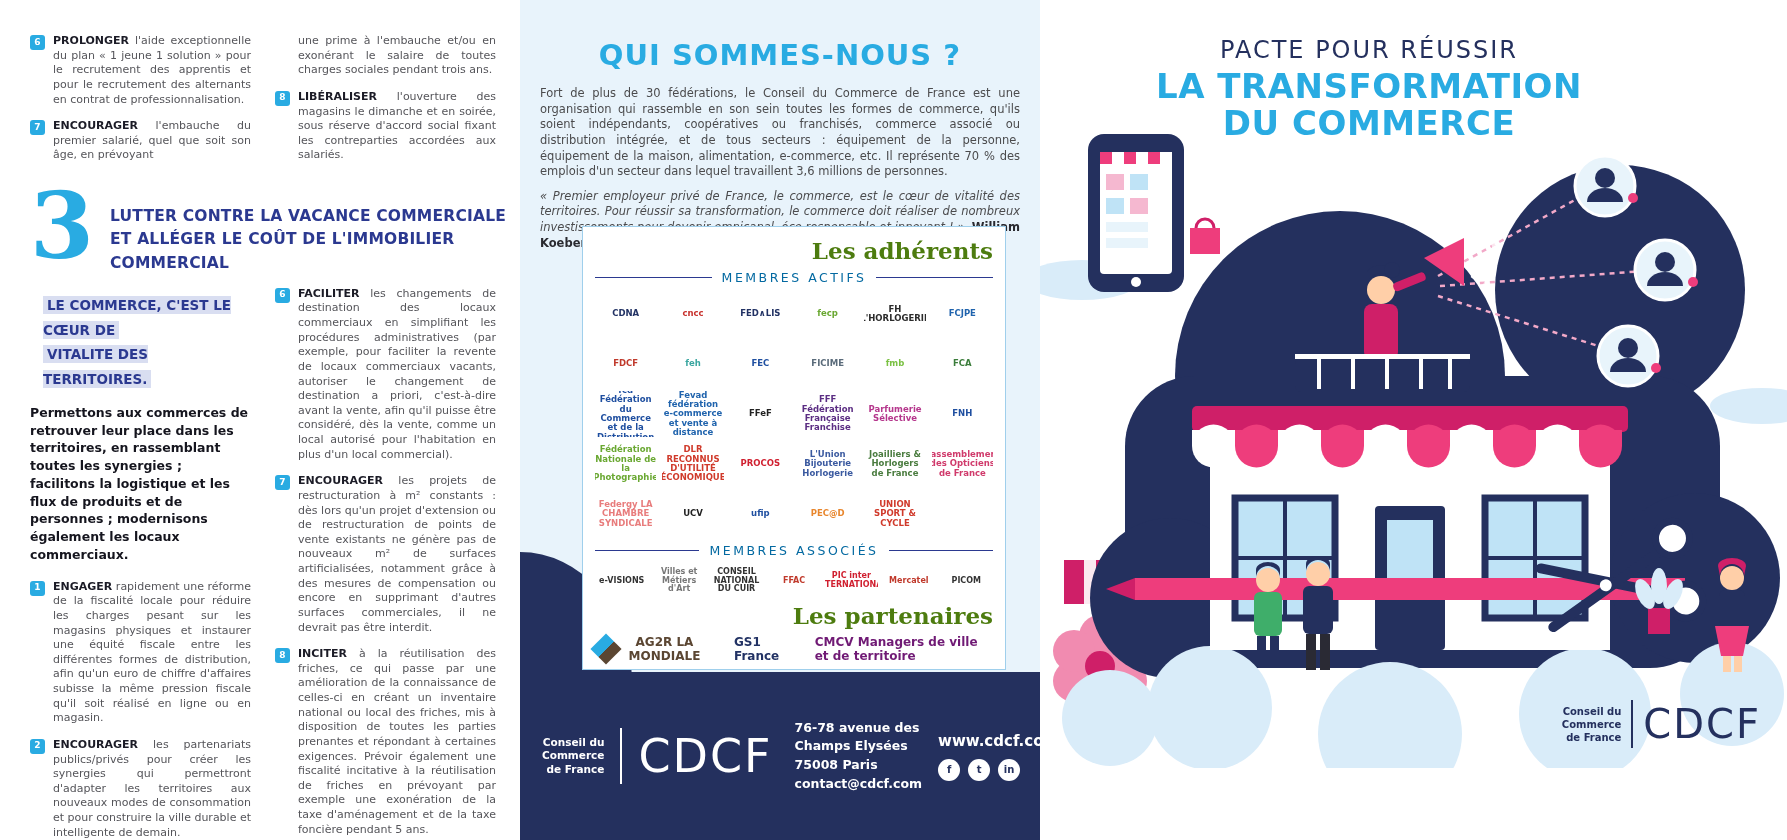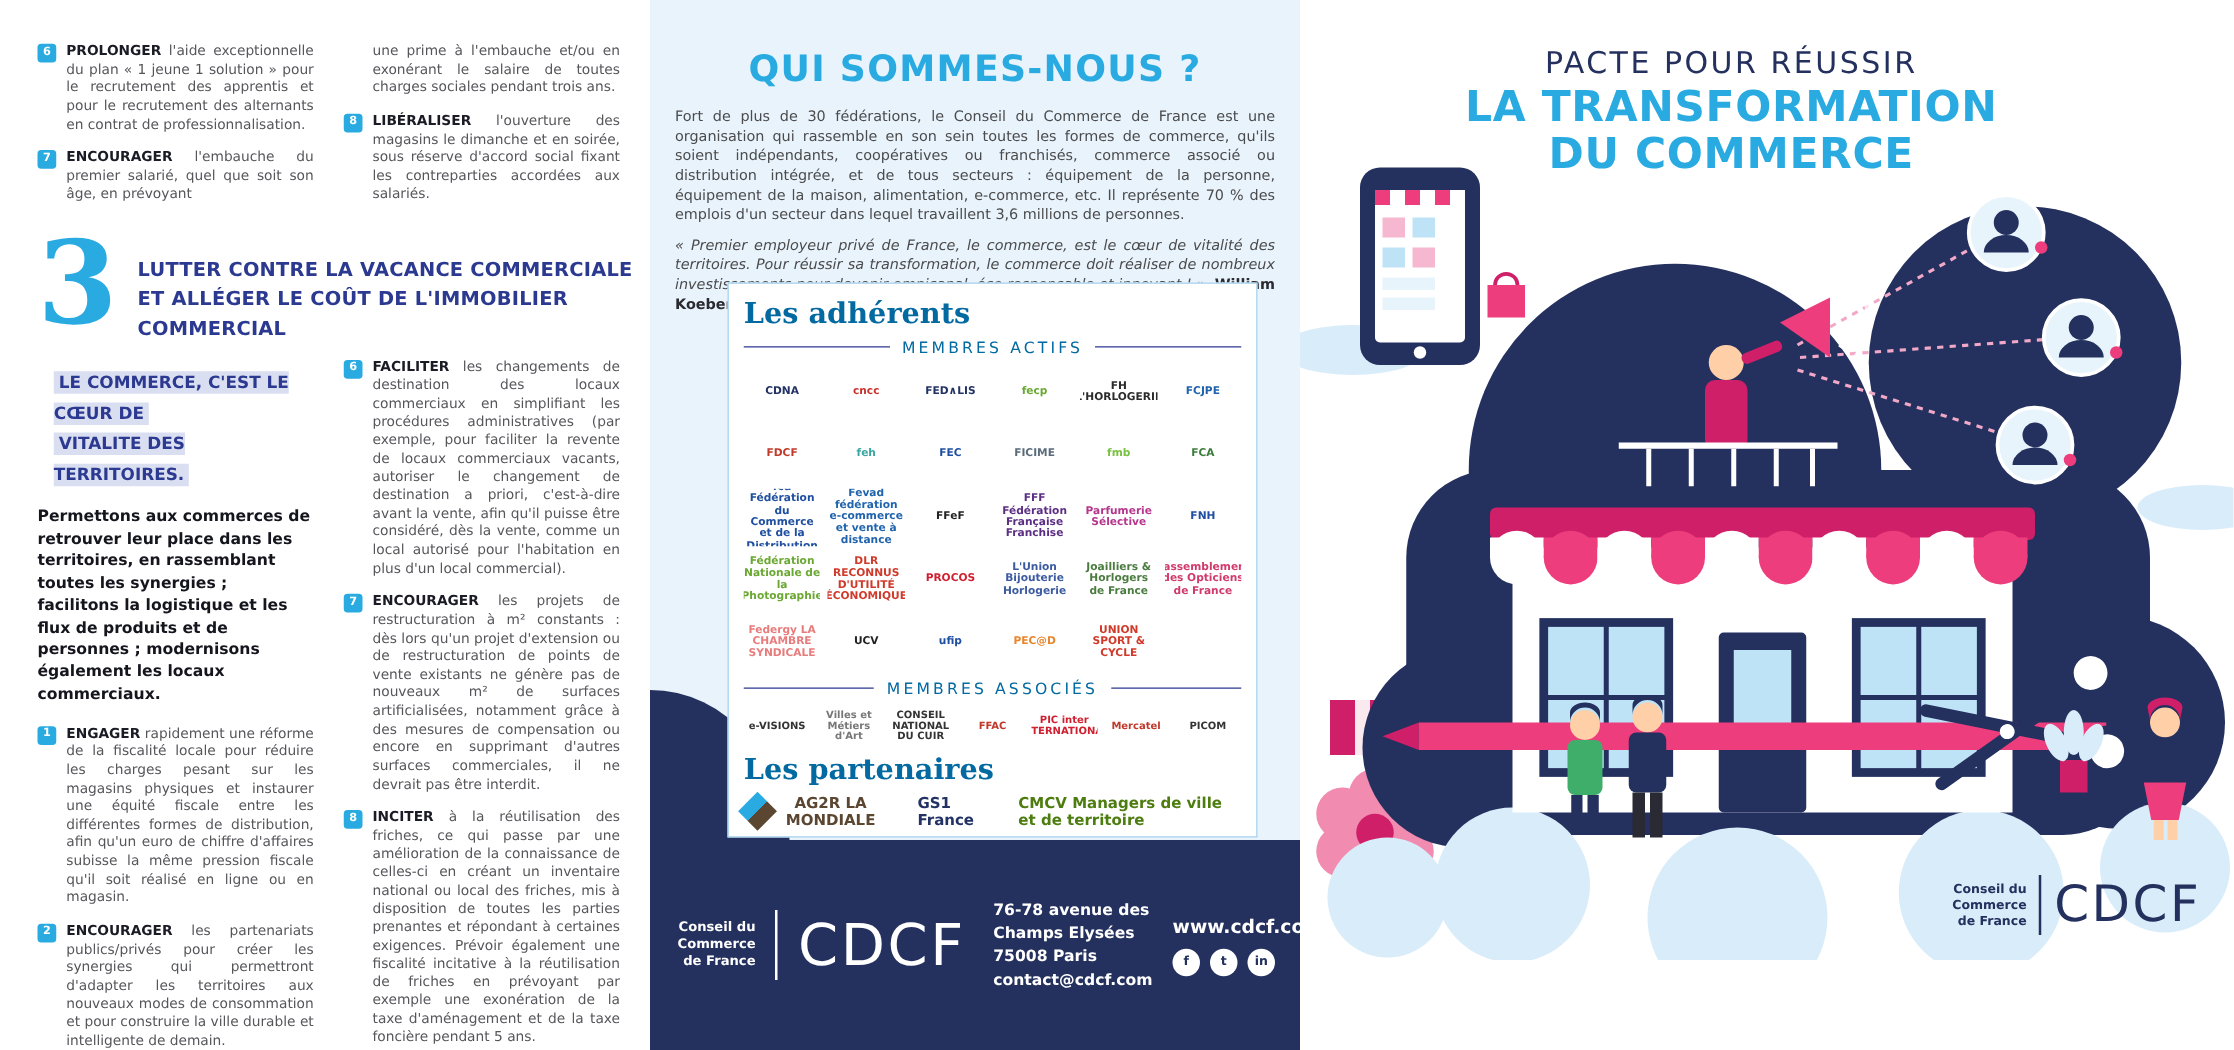--- a/index.html
+++ b/index.html
@@ -23,21 +23,21 @@
 
   
   .panel-mid{position:absolute;left:520px;top:0;width:520px;height:840px;background:#e8f3fb}
   .mid-curve{position:absolute;left:0;top:552px;width:112px;height:130px;background:#24305e;border-top-right-radius:100%}
   .mid-title{position:absolute;left:0;top:38px;width:520px;text-align:center;font-size:29px;font-weight:bold;color:#29abe2;letter-spacing:1px}
   .mid-copy{position:absolute;left:20px;top:86px;width:480px;font-size:11.5px;line-height:1.36;text-align:justify;color:#4b4b4d}
   .mid-quote{margin-top:9px;font-style:italic}
   .mid-quote b{font-style:normal;color:#2a2a30}
   .adh-box{position:absolute;left:62px;top:226px;width:424px;height:444px;background:#fff;border:1px solid #9fcfec;
            box-sizing:border-box;padding:8px 12px 6px;display:flex;flex-direction:column}
-  .serif-title{font-family:"DejaVu Serif","Liberation Serif",serif;font-weight:bold;font-size:23px;color:#0369a1;text-align:left;margin:2px 0 4px}
+  .serif-title{font-family:"DejaVu Serif","Liberation Serif",serif;font-weight:bold;font-size:23px;color:#4d7c0f;text-align:right;margin:2px 0 4px}
   .divider{display:flex;align-items:center;gap:10px;color:#0369a1;font-size:12.5px;letter-spacing:2.5px;margin:2px 0 6px;font-weight:500}
   .divider:before,.divider:after{content:"";flex:1;height:1px;background:#2b3990}
   .logo-grid{display:grid;grid-template-columns:repeat(6,1fr);gap:4px 6px;margin-bottom:4px}
   .logo{height:44px;display:flex;align-items:center;justify-content:center;text-align:center;
         font-weight:bold;font-size:8.5px;line-height:1.1;overflow:hidden;padding:1px}
   .assoc-grid{display:grid;grid-template-columns:repeat(7,1fr);gap:4px;margin-bottom:2px}
   .assoc-grid .logo{height:32px;font-size:8px}
   .part-row{display:flex;justify-content:center;align-items:center;gap:30px;margin-top:2px}
   .part{display:flex;align-items:center;gap:8px;font-weight:bold;font-size:12px}
   .diamond{width:22px;height:22px;transform:rotate(45deg);background:linear-gradient(90deg,#29abe2 50%,#5b4632 50%);flex:0 0 auto}
@@ -48,21 +48,21 @@
   .cdcf-big{font-size:46px;letter-spacing:2px;flex:0 0 auto}
   .addr{font-size:12.5px;font-weight:bold;line-height:1.5;margin-left:6px}
   .foot-right{margin-left:auto;text-align:left}
   .site{font-size:15px;font-weight:bold}
   .socials{display:flex;gap:8px;margin-top:9px}
   .soc{width:22px;height:22px;border-radius:50%;background:#fff;color:#24305e;display:flex;align-items:center;justify-content:center;
        font-weight:bold;font-size:10px;cursor:pointer}
 
   
   .panel-right{position:absolute;left:1040px;top:0;width:747px;height:840px;background:#fff}
-  .right-title{position:absolute;left:130px;top:36px;width:430px;text-align:center}
+  .right-title{position:absolute;left:114px;top:36px;width:430px;text-align:center}
   .rt1{font-size:24px;color:#24305e;letter-spacing:2px;margin-bottom:4px}
   .rt2{font-size:34px;line-height:1.1;color:#29abe2;font-weight:bold;letter-spacing:.5px}
   .illus{position:absolute;left:0;top:108px;width:747px;height:660px}
   .brand-br{position:absolute;right:26px;bottom:92px;display:flex;align-items:center;gap:10px;color:#24305e}
   .brand-br .cdcf-bar{background:#24305e;height:48px}
   .brand-br .cdcf-small{color:#24305e;font-size:10px}
   .brand-br .cdcf-big{color:#24305e;font-size:40px}
 </style>
 </head>
 <body>
@@ -198,21 +198,21 @@
       <div class="serif-title">Les partenaires</div>
       <div class="part-row">
         <div class="part">
           <span class="diamond"></span>
           <span style="color: rgb(91, 70, 50); text-align: center;">AG2R LA MONDIALE</span>
         </div>
         <div class="part">
           <span style="color: rgb(34, 50, 100);">GS1 France</span>
         </div>
         <div class="part">
-          <span style="color: #4d7c0f;">CMCV Managers de ville et de territoire</span>
+          <span style="color: #701a75;">CMCV Managers de ville et de territoire</span>
         </div>
       </div>
     </div>
 
     <div class="mid-footer">
       <div class="cdcf-small">
         <span>Conseil du</span><br>
         <span>Commerce</span><br>
         <span>de France</span>
       </div>

